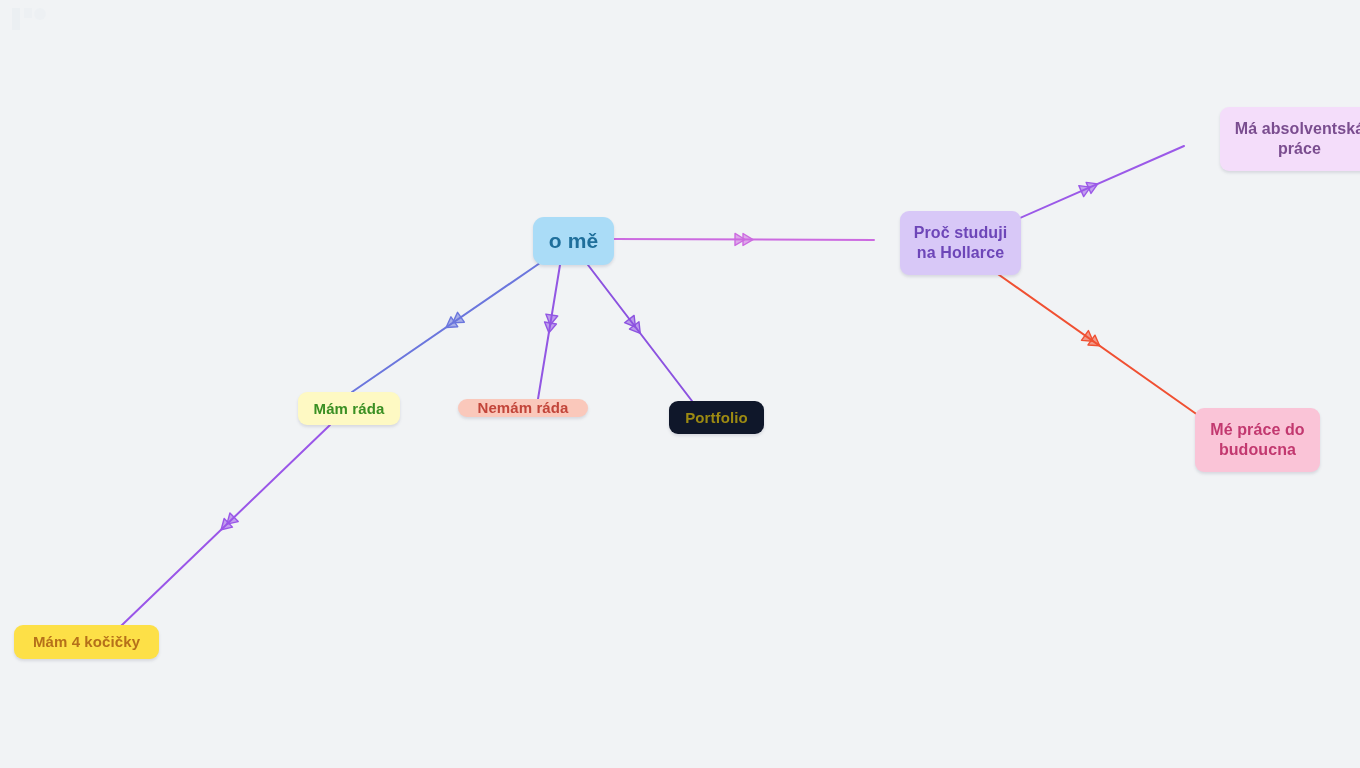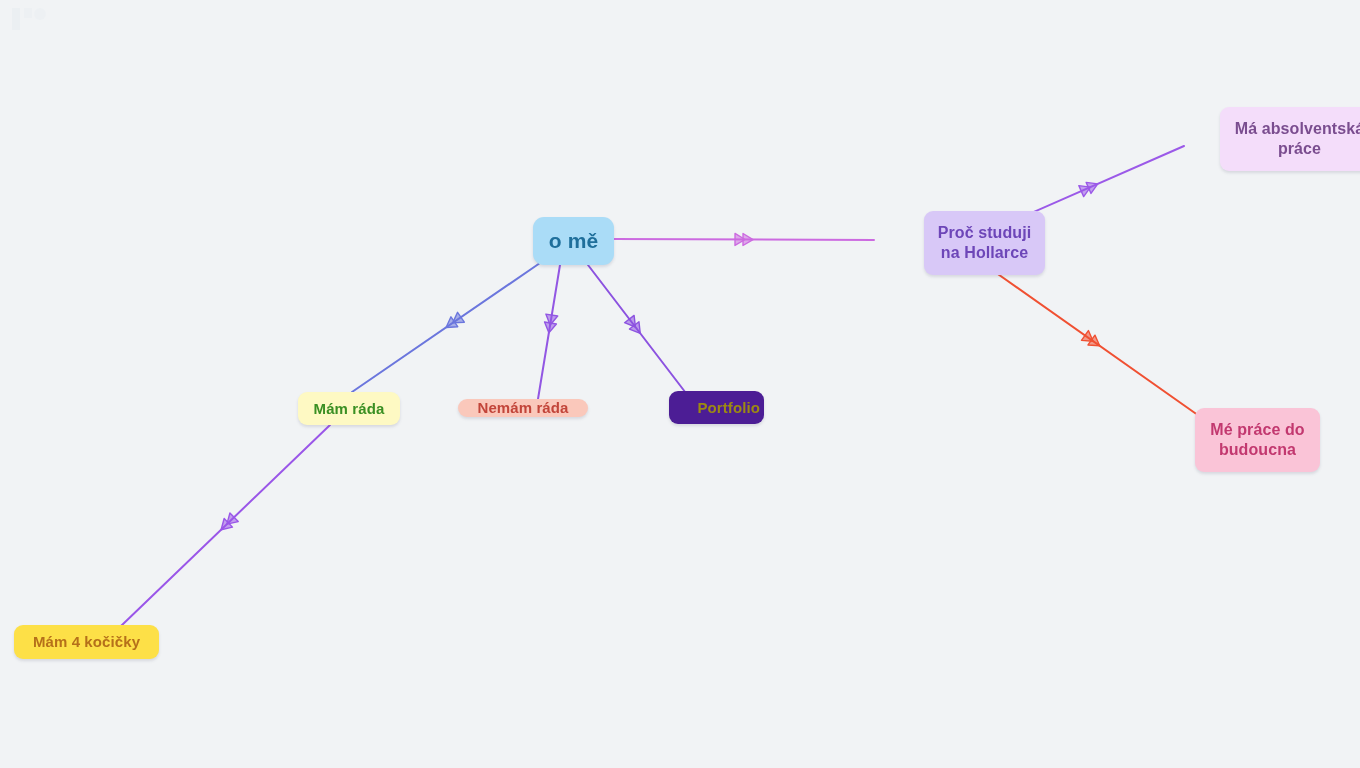--- a/index.html
+++ b/index.html
@@ -132,39 +132,39 @@
           <path d="M-9,-6 L1,0 L-9,6 Z" fill="#9a56e8" fill-opacity="0.55" stroke="#9a56e8" stroke-width="1.4" stroke-linejoin="round"></path>
           <path d="M-1,-6 L9,0 L-1,6 Z" fill="#9a56e8" fill-opacity="0.55" stroke="#9a56e8" stroke-width="1.4" stroke-linejoin="round"></path>
         </g>
       </g>
     </svg>
 
   <div id="node-layer">
       <div class="node node-central" style="left: 533px; top: 217px; width: 81px; height: 48px; background: rgb(170, 220, 247); color: rgb(31, 111, 155);">
         <span class="node-label">o mě</span>
       </div>
-      <div class="node node-branch" style="left: 924px; top: 211px; width: 121px; height: 64px; background: rgb(216, 200, 247); color: rgb(109, 70, 184);">
+      <div class="node node-branch" style="left: 900px; top: 211px; width: 121px; height: 64px; background: rgb(216, 200, 247); color: rgb(109, 70, 184);">
         <span class="node-label">Proč studuji
 na Hollarce</span>
       </div>
       <div class="node node-branch" style="left: 1184px; top: 107px; width: 159px; height: 64px; background: rgb(244, 221, 250); color: rgb(122, 77, 143); margin-left: 36px;">
         <span class="node-label">Má absolventská
 práce</span>
       </div>
       <div class="node node-branch" style="left: 1195px; top: 408px; width: 125px; height: 64px; background: rgb(250, 196, 215); color: rgb(194, 56, 111);">
         <span class="node-label">Mé práce do
 budoucna</span>
       </div>
       <div class="node node-leaf" style="left: 298px; top: 392px; width: 102px; height: 33px; background: #fef9c3; color: rgb(58, 143, 35);">
         <span class="node-label">Mám ráda</span>
       </div>
       <div class="node node-leaf" style="left: 458px; top: 399px; width: 130px; height: 18px; background: rgb(250, 200, 187); color: rgb(194, 69, 58);">
         <span class="node-label">Nemám ráda</span>
       </div>
-      <div class="node node-leaf" style="left: 669px; top: 391px; width: 95px; height: 33px; background: #4c1d95; color: rgb(156, 138, 18); justify-content: flex-end;">
+      <div class="node node-leaf" style="left: 669px; top: 401px; width: 95px; height: 33px; background: #0f172a; color: rgb(156, 138, 18);">
         <span class="node-label">Portfolio</span>
       </div>
       <div class="node node-leaf" style="left: 14px; top: 625px; width: 145px; height: 34px; background: #fde047; color: rgb(181, 112, 26);">
         <span class="node-label">Mám 4 kočičky</span>
       </div>
     </div>
 
 </div>
 
 </body></html>

